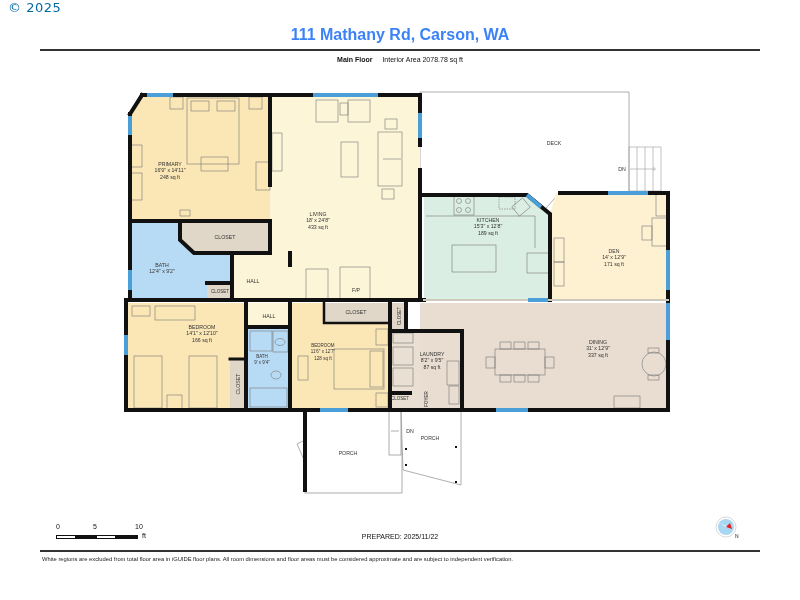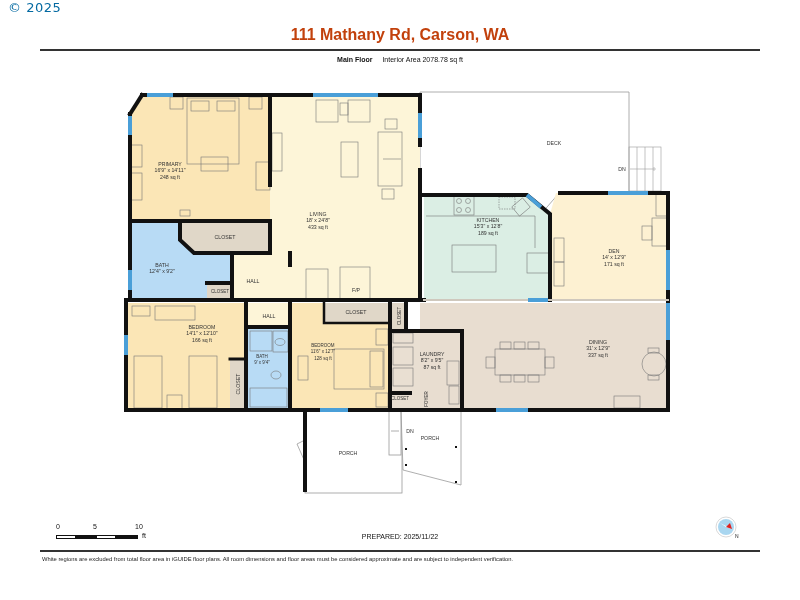--- a/index.html
+++ b/index.html
@@ -6,21 +6,21 @@
     body {
       width: 800px; height: 600px; background: #ffffff; position: relative; overflow: hidden;
       font-family: "Liberation Sans", sans-serif; color: #111;
     }
     .copyright {
       position: absolute; left: 8px; top: 0; font-size: 13px; color: #0369a1;
       font-family: "DejaVu Sans", sans-serif; letter-spacing: 0.5px;
     }
     .title {
       position: absolute; left: 0; width: 800px; top: 26px; text-align: center;
-      font-size: 16px; font-weight: bold; color: #c2410c;
+      font-size: 16px; font-weight: bold; color: #3b82f6;
     }
     .rule-top { position: absolute; left: 40px; width: 720px; top: 49px; height: 2px; background: #333; }
     .subtitle {
       position: absolute; left: 0; width: 800px; top: 56px; text-align: center; font-size: 7px;
     }
     .subtitle b { font-weight: bold; margin-right: 8px; }
     .plan { position: absolute; left: 0; top: 0; width: 800px; height: 600px; }
     .room-label {
       position: absolute; font-size: 5.2px; text-align: center; line-height: 6.4px;
       color: #333; transform: translate(-50%, -50%); white-space: nowrap;

